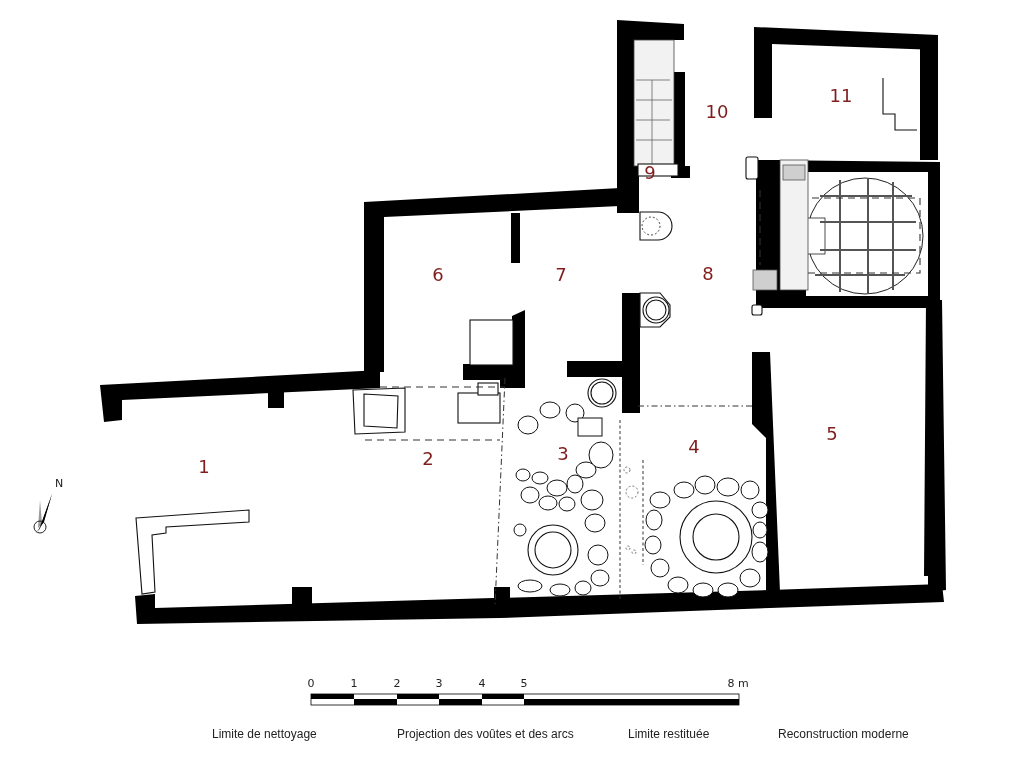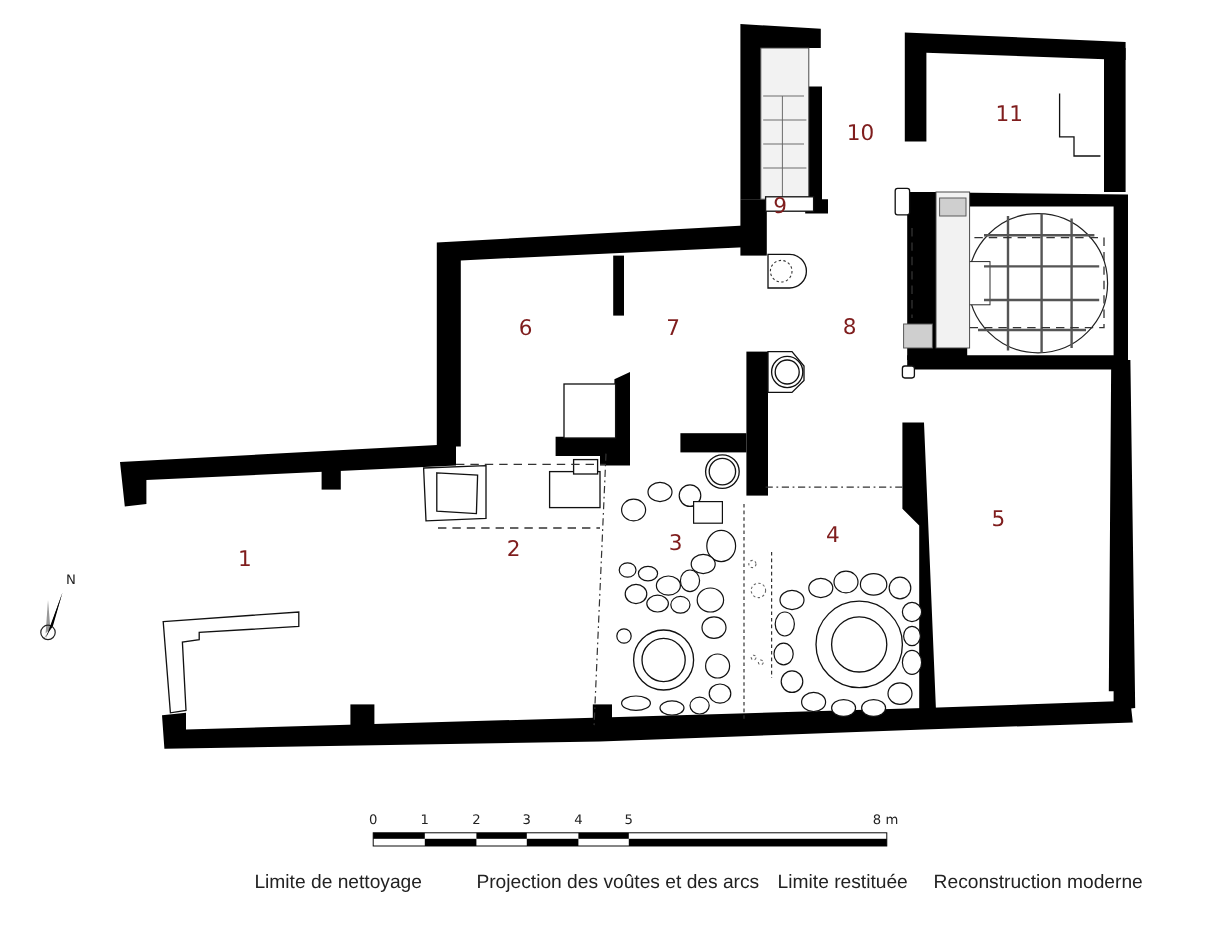--- a/index.html
+++ b/index.html
@@ -13,21 +13,21 @@
   .light { fill: #f2f2f2; stroke: #444; stroke-width: 0.8; }
   .dash { fill: none; stroke: #333; stroke-width: 1.1; stroke-dasharray: 7 5; }
   .dashdot { fill: none; stroke: #333; stroke-width: 1; stroke-dasharray: 6 3 1.5 3; }
   .dotted { fill: none; stroke: #333; stroke-width: 1; stroke-dasharray: 3 2.5; }
   .faint { fill: none; stroke: #999; stroke-width: 0.9; stroke-dasharray: 2 2; }
   .room-label { position: absolute; font-family: "DejaVu Sans", sans-serif;
                 font-size: 18px; color: #7f1d1d; transform: translate(-50%, -50%); }
   .scale-num { position: absolute; font-family: "DejaVu Sans", sans-serif;
                font-size: 11px; color: #222; transform: translateX(-50%); top: 677px; }
   .legend-item { position: absolute; top: 727px; display: flex; align-items: flex-start;
-                 font-family: "Liberation Sans", sans-serif; font-size: 16px; color: #222; }
+                 font-family: "Liberation Sans", sans-serif; font-size: 12px; color: #222; }
   .legend-line { display: inline-block; height: 0; margin-right: 8px; }
   .north-label { position: absolute; left: 55px; top: 477px; font-size: 11px;
                  font-family: "DejaVu Sans", sans-serif; color: #222; }
 </style>
 </head>
 <body>
 
 <svg id="plan" viewBox="0 0 1024 782" xmlns="http://www.w3.org/2000/svg">
 
   <g>
@@ -215,21 +215,21 @@
         <path d="M0,2 H72" stroke="#333" stroke-width="1" stroke-dasharray="4 3 1 3"></path>
       </svg>
     <span>Limite de nettoyage</span>
   </div>
   <div class="legend-item" style="left:321px">
     <svg class="legend-line" width="68" height="4">
         <path d="M0,2 H68" stroke="#333" stroke-width="1.2" stroke-dasharray="9 6"></path>
       </svg>
     <span>Projection des voûtes et des arcs</span>
   </div>
-  <div class="legend-item" style="left:572px">
+  <div class="legend-item" style="left:552px">
     <svg class="legend-line" width="68" height="4">
         <path d="M0,2 H68" stroke="#333" stroke-width="1" stroke-dasharray="3 2"></path>
       </svg>
     <span>Limite restituée</span>
   </div>
   <div class="legend-item" style="left:708px">
     <svg class="legend-line" width="62" height="4">
         <path d="M0,2 H62" stroke="#aaa" stroke-width="1" stroke-dasharray="2 2"></path>
       </svg>
     <span>Reconstruction moderne</span>

